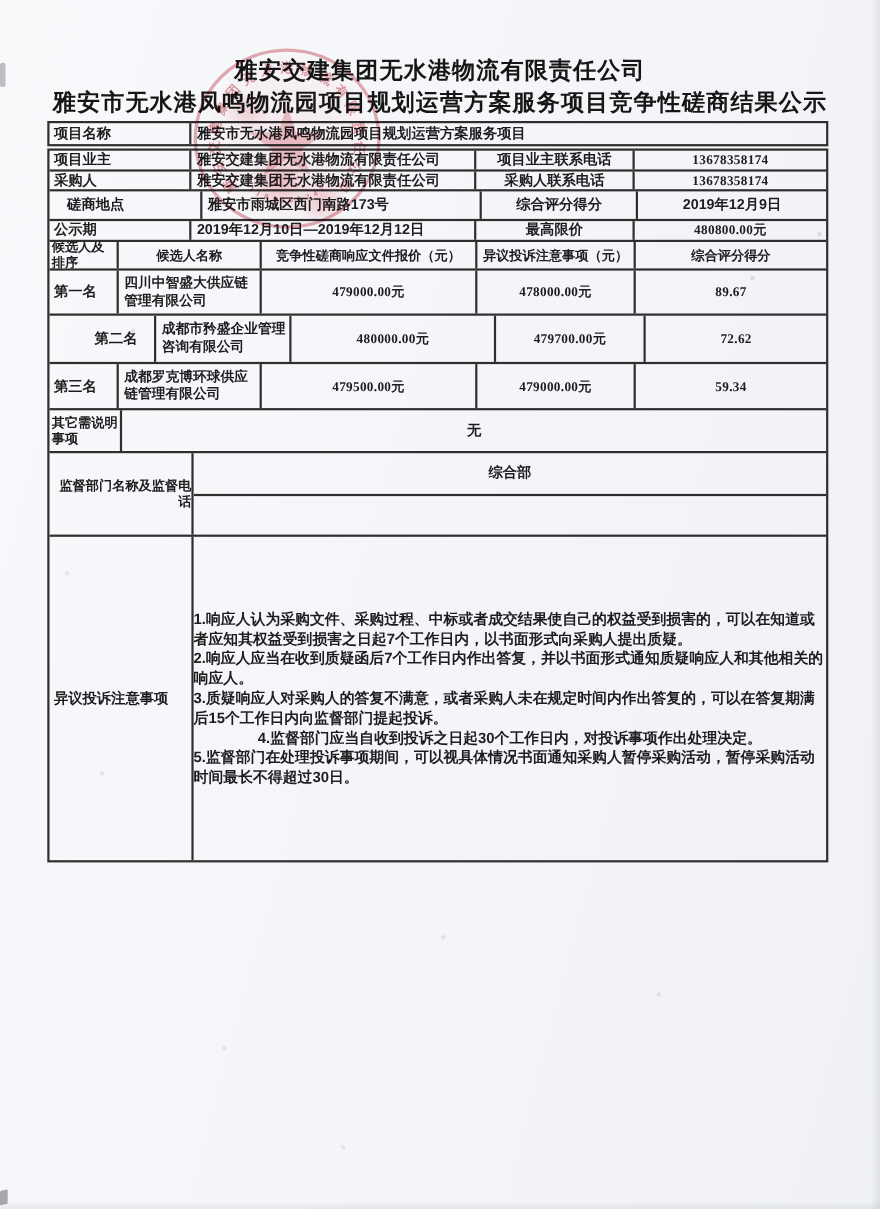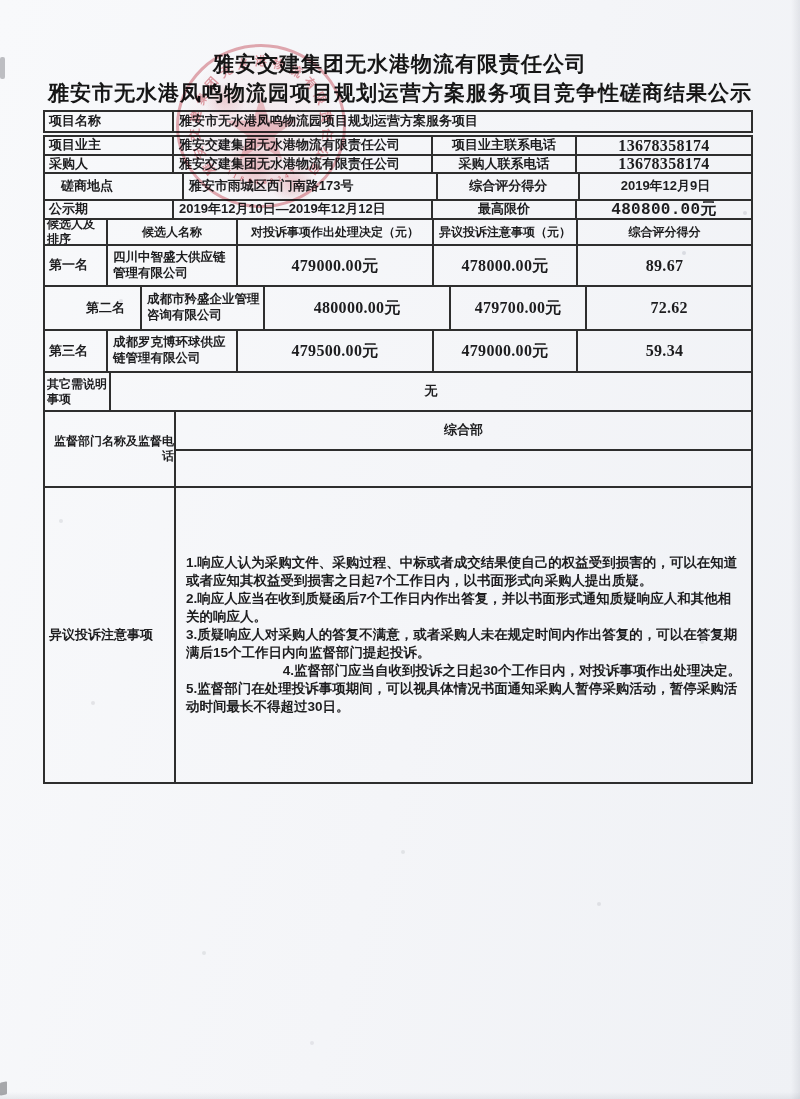--- a/index.html
+++ b/index.html
@@ -21,31 +21,31 @@
   .tblA{top:110px;}
   .tblB{top:135px;}
   .row{display:flex;border-bottom:2px solid var(--bd);box-sizing:border-box;}
   .row:last-child{border-bottom:none;}
   .cell{box-sizing:border-box;border-right:2px solid var(--bd);display:flex;align-items:center;
     font-size:13px;font-weight:700;line-height:1.25;overflow:hidden;}
   .cell:last-child{border-right:none;}
   .lab{padding-left:4px;justify-content:flex-start;}
   .val-l{padding-left:5px;justify-content:flex-start;}
   .ctr{justify-content:center;text-align:center;}
-  .num{font-family:"Liberation Serif",serif;font-size:16px;font-weight:700;letter-spacing:0.3px;}
+  .num{font-family:"Liberation Serif",serif;font-size:12px;font-weight:700;letter-spacing:0.3px;}
   .hdr{font-size:12px;white-space:nowrap;}
   .hdr-wrap{font-size:12px;white-space:normal;padding-left:2px;}
   .name{font-size:12.5px;padding:2px 2px 2px 5px;}
   
   .stack{flex-direction:column;align-items:stretch;padding:0;gap:41px;}
   .sub{box-sizing:border-box;display:flex;align-items:center;justify-content:center;}
   .sub1{height:39px;border-bottom:2px solid var(--bd);}
   .sub2{height:35px;}
   
-  .obj-content{flex-direction:column;align-items:flex-end;justify-content:center;padding:6px 10px;}
+  .obj-content{flex-direction:column;align-items:center;justify-content:center;padding:6px 0;}
   .obj-content p{margin:0;font-size:13.5px;font-weight:600;line-height:18px;}
   
   .stamp{position:absolute;left:176px;top:44px;width:170px;height:164px;pointer-events:none;
     mix-blend-mode:multiply;z-index:5;}
   .stamp-ring{position:absolute;left:0;top:0;width:170px;height:164px;border:3.5px solid rgba(196,48,62,0.40);
     border-radius:50%;box-sizing:border-box;}
   .stamp-wash{position:absolute;left:6px;top:6px;width:158px;height:152px;border-radius:50%;
     background:radial-gradient(circle,rgba(235,140,152,0.12) 0%,rgba(235,140,152,0.05) 60%,transparent 75%);}
   .stamp-star{position:absolute;left:48px;top:52px;width:74px;height:70px;background:rgba(205,62,76,0.28);
     clip-path:polygon(50% 0%,61% 35%,98% 35%,68% 57%,79% 91%,50% 70%,21% 91%,32% 57%,2% 35%,39% 35%);}
@@ -106,27 +106,27 @@
       <div class="cell lab" style="width:129px;">磋商地点</div>
       <div class="cell val-l" style="width:259px;">雅安市雨城区西门南路173号</div>
       <div class="cell ctr" style="width:144px;">综合评分得分</div>
       <div class="cell ctr" style="width:174px;">2019年12月9日</div>
     </div>
 
     <div class="row" style="height:19px;">
       <div class="cell lab" style="width:129px;">公示期</div>
       <div class="cell val-l" style="width:259px;">2019年12月10日—2019年12月12日</div>
       <div class="cell ctr" style="width:144px;">最高限价</div>
-      <div class="cell ctr num" style="width:174px;font-family:Liberation Mono, monospace;">480800.00元</div>
+      <div class="cell ctr num" style="width:174px;">480800.00元</div>
     </div>
 
     <div class="row" style="height:26px;">
       <div class="cell hdr-wrap" style="width:63px;">候选人及排序</div>
       <div class="cell ctr hdr" style="width:130px;">候选人名称</div>
-      <div class="cell ctr hdr" style="width:196px;">对投诉事项作出处理决定（元）</div>
+      <div class="cell ctr hdr" style="width:196px;">竞争性磋商响应文件报价（元）</div>
       <div class="cell ctr hdr" style="width:144px;">异议投诉注意事项（元）</div>
       <div class="cell ctr hdr" style="width:173px;">综合评分得分</div>
     </div>
 
     <div class="row" style="height:41px;">
       <div class="cell lab" style="width:63px;">第一名</div>
       <div class="cell name" style="width:130px;">四川中智盛大供应链管理有限公司</div>
       <div class="cell ctr num" style="width:196px;">479000.00元</div>
       <div class="cell ctr num" style="width:144px;">478000.00元</div>
       <div class="cell ctr num" style="width:173px;">89.67</div>

